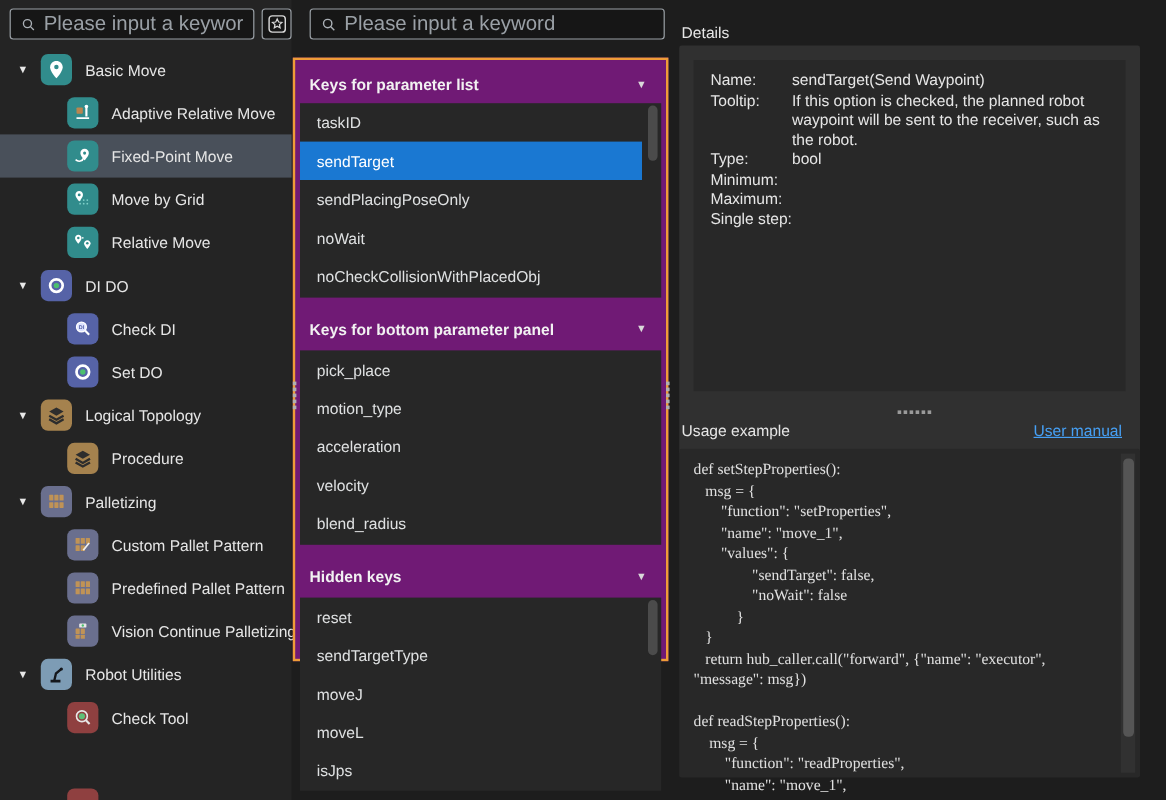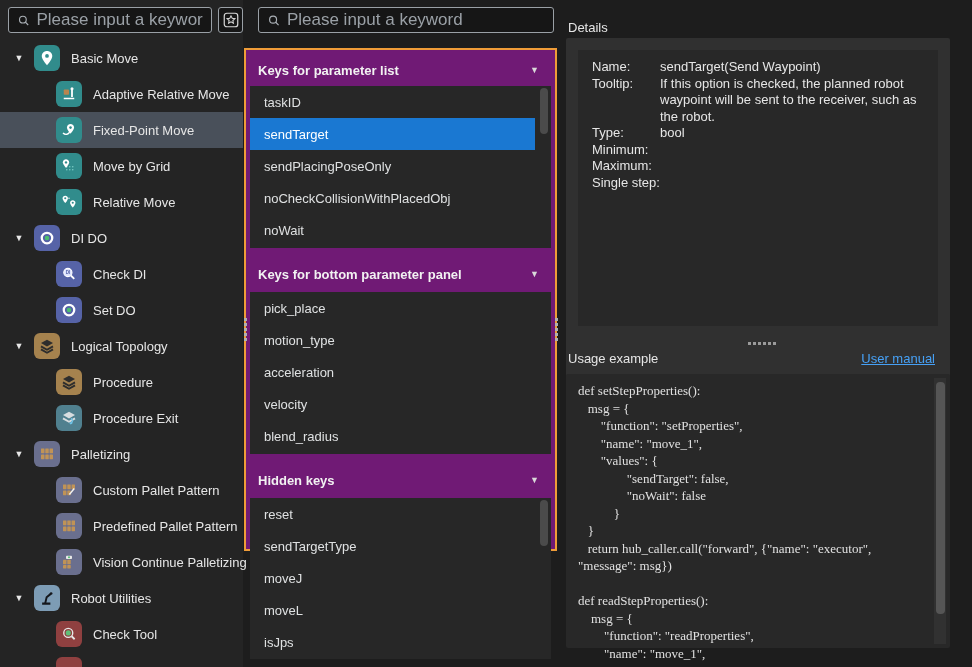--- a/index.html
+++ b/index.html
@@ -257,31 +257,20 @@
       <span class="ticon bg-tan">
           <svg viewBox="0 0 24 24">
             <path d="M12 3.5 20 8l-8 4.5L4 8z" fill="#2d2d2d"></path>
             <path d="M4 12.5l8 4.5 8-4.5" fill="none" stroke="#2d2d2d" stroke-width="2.6"></path>
             <path d="M4 16.5l8 4.5 8-4.5" fill="none" stroke="#2d2d2d" stroke-width="2.6"></path>
           </svg>
         </span>
       <span class="tlabel">Procedure</span>
     </div>
 
-    <div class="trow child">
-      <span class="ticon bg-steel">
-          <svg viewBox="0 0 24 24">
-            <path d="M12 3.5 20 8l-8 4.5L4 8z" fill="#d7dde0"></path>
-            <path d="M4 12.5l8 4.5 8-4.5" fill="none" stroke="#d7dde0" stroke-width="2.6"></path>
-            <path d="M14.5 12.5c3 1.5 2.8 5-.5 6.8" fill="none" stroke="#6fc4e8" stroke-width="1.8"></path>
-            <path d="M13 18l1.3 1.6 2-1" fill="none" stroke="#6fc4e8" stroke-width="1.6"></path>
-          </svg>
-        </span>
-      <span class="tlabel">Procedure Exit</span>
-    </div>
 
     <div class="trow parent">
       <span class="caret">▼</span>
       <span class="ticon bg-slate">
           <svg viewBox="0 0 24 24">
             <g fill="#c09356">
               <rect x="4" y="4.5" width="4.6" height="6.4" rx="0.6"></rect>
               <rect x="9.7" y="4.5" width="4.6" height="6.4" rx="0.6"></rect>
               <rect x="15.4" y="4.5" width="4.6" height="6.4" rx="0.6"></rect>
               <rect x="4" y="12.6" width="4.6" height="6.4" rx="0.6"></rect>
@@ -379,22 +368,22 @@
 <div class="mid-panel">
 
   <div class="sect-header" style="top:6px;">
     <span class="stitle">Keys for parameter list</span>
     <span class="scaret">▼</span>
   </div>
   <div class="listbox" style="top:36px; height:162px;">
     <div class="litem">taskID</div>
     <div class="litem selected">sendTarget</div>
     <div class="litem">sendPlacingPoseOnly</div>
+    <div class="litem">noWait</div>
     <div class="litem">noCheckCollisionWithPlacedObj</div>
-    <div class="litem">noWait</div>
     <div class="vthumb" style="top:2px;"></div>
   </div>
 
   <div class="sect-header" style="top:210px;">
     <span class="stitle">Keys for bottom parameter panel</span>
     <span class="scaret">▼</span>
   </div>
   <div class="listbox" style="top:242px; height:162px;">
     <div class="litem">pick_place</div>
     <div class="litem">motion_type</div>

